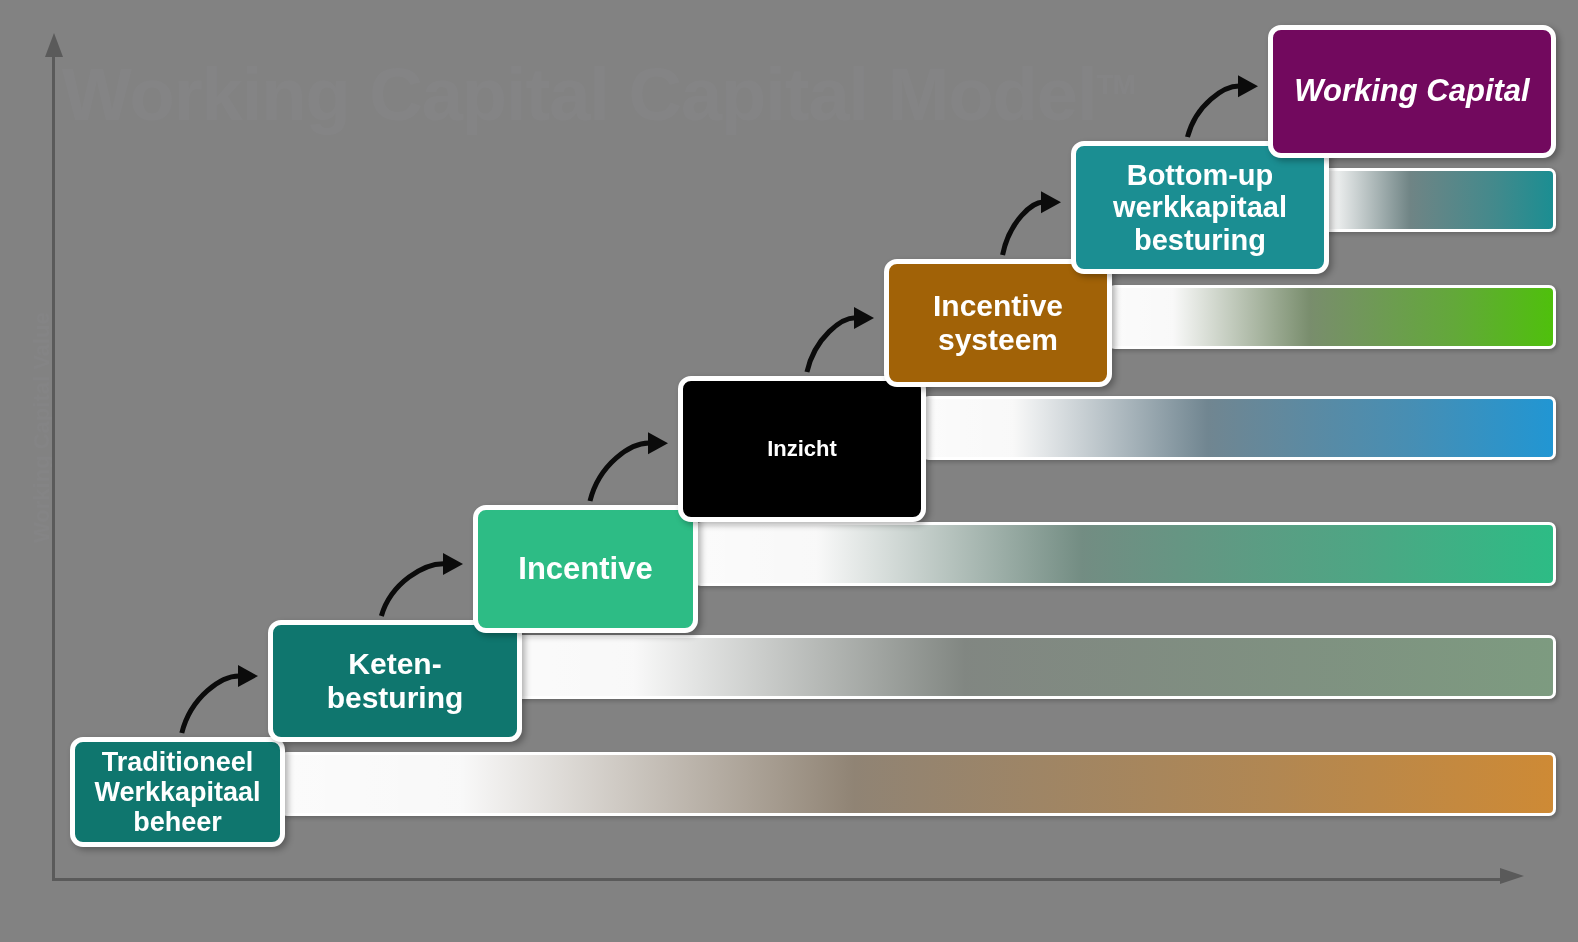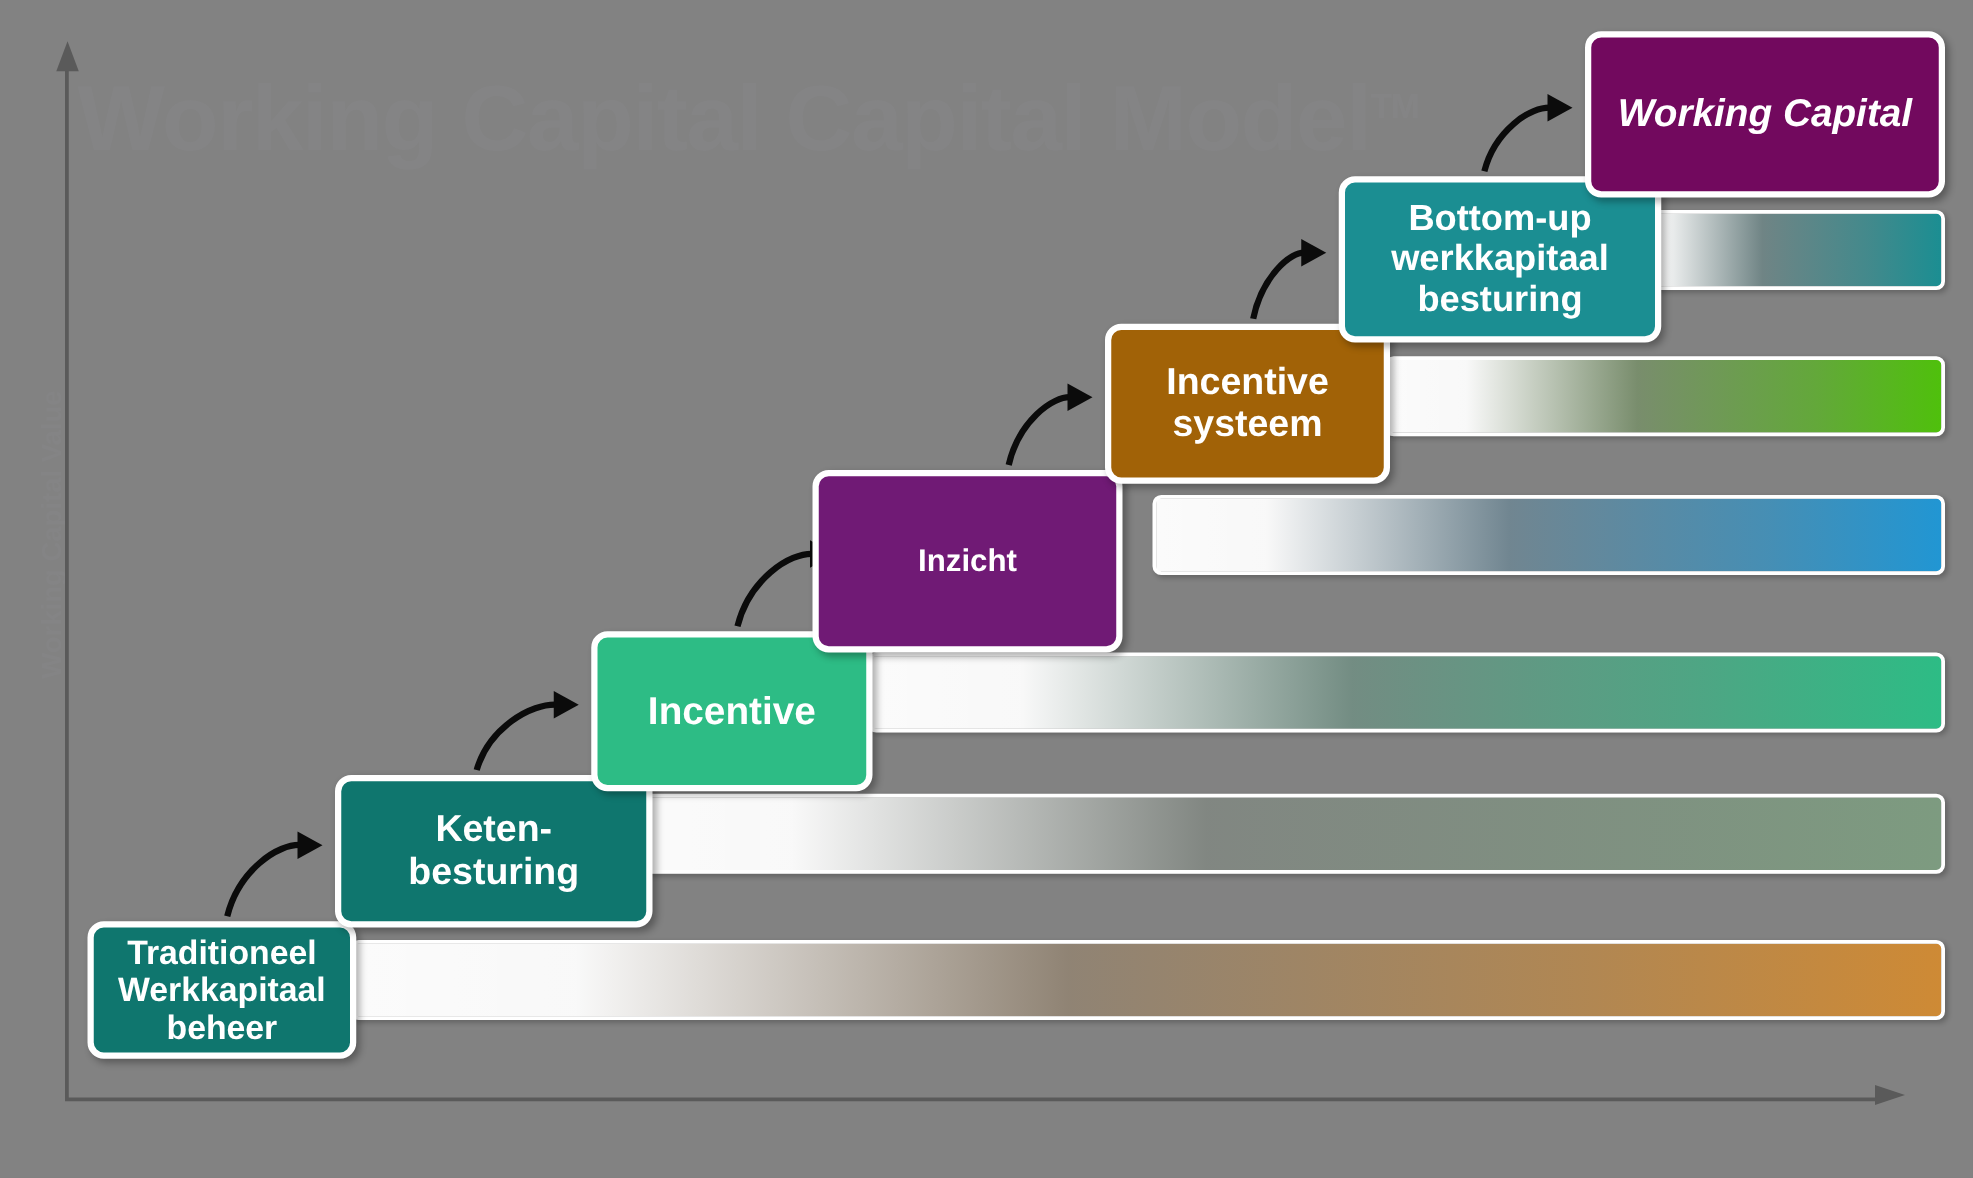--- a/index.html
+++ b/index.html
@@ -133,21 +133,21 @@
         <span>
           <span style="display:block">Keten-</span>
           <span style="display:block">besturing</span>
         </span>
       </div>
       <div class="node" style="left: 473px; top: 505px; width: 225px; height: 128px; background: rgb(45, 188, 133); font-size: 31px;">
         <span>
           <span style="display:block">Incentive</span>
         </span>
       </div>
-      <div class="node" style="left: 650px; top: 376px; width: 248px; height: 146px; background: #701a75; font-size: 25px;">
+      <div class="node" style="left: 678px; top: 376px; width: 248px; height: 146px; background: #000000; font-size: 22px;">
         <span>
           <span style="display:block">Inzicht</span>
         </span>
       </div>
       <div class="node" style="left: 884px; top: 259px; width: 228px; height: 128px; background: #a16207; font-size: 30px;">
         <span>
           <span style="display:block">Incentive</span>
           <span style="display:block">systeem</span>
         </span>
       </div>

